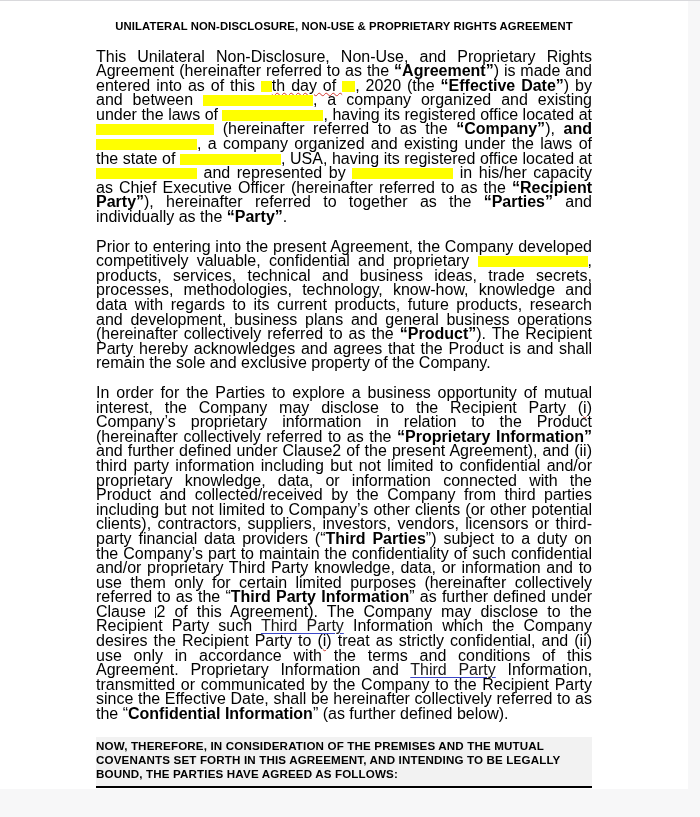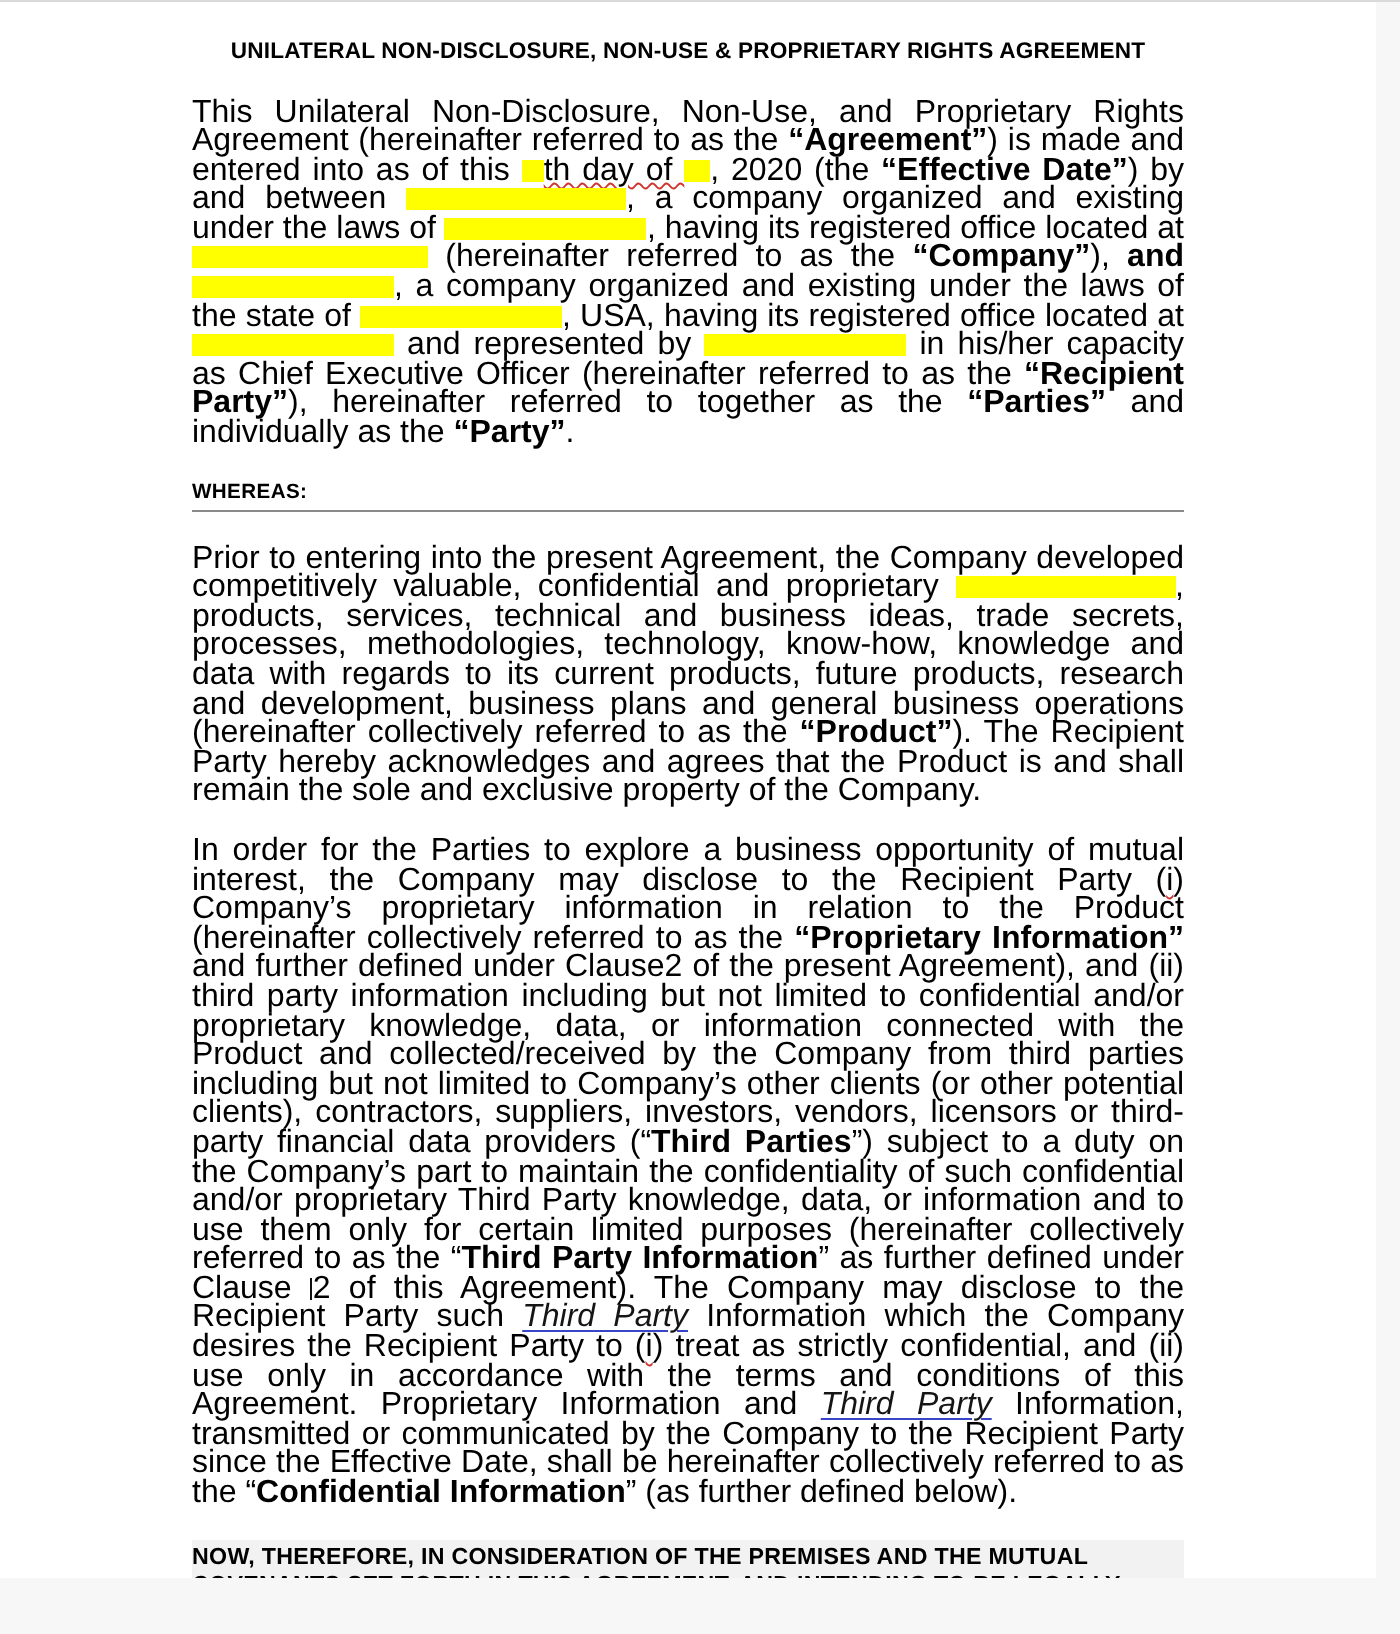--- a/index.html
+++ b/index.html
@@ -91,21 +91,20 @@
   .blank.b-med2  { width: 110px; }
   .blank.b-wide  { width: 118px; }
 
   
   .xref {
     color: #151515;
     text-decoration: underline;
     text-decoration-color: #3a46c8;
     text-decoration-thickness: 1px;
     text-underline-offset: 2px;
-    font-style: italic;
   }
 
   
   .squiggle {
     text-decoration: underline;
     text-decoration-style: wavy;
     text-decoration-color: #d0342c;
     text-decoration-thickness: 1px;
     text-underline-offset: 1px;
   }
@@ -190,21 +189,20 @@
   <div class="top-rule"></div>
 
   <div class="doc-viewport">
 
     <div class="page page-1">
 
       <h1 class="doc-title">UNILATERAL NON-DISCLOSURE, NON-USE &amp; PROPRIETARY RIGHTS AGREEMENT</h1>
 
       <p class="para"><span>This Unilateral Non-Disclosure, Non-Use, and Proprietary Rights Agreement (hereinafter referred to as the </span><b>“Agreement”</b><span>) is made and entered into as of this </span><span class="blank b-tiny"></span><span class="squiggle">th day of </span><span class="blank b-small"></span><span>, 2020 (the </span><b>“Effective Date”</b><span>) by and between </span><span class="blank b-med2"></span><span>, a company organized and existing under the laws of </span><span class="blank b-med"></span><span>, having its registered office located at </span><span class="blank b-wide"></span><span> (hereinafter referred to as the </span><b>“Company”</b><span>), </span><b>and</b><span> </span><span class="blank b-med"></span><span>, a company organized and existing under the laws of the state of </span><span class="blank b-med"></span><span>, USA, having its registered office located at </span><span class="blank b-med"></span><span> and represented by </span><span class="blank b-med"></span><span> in his/her capacity as Chief Executive Officer (hereinafter referred to as the </span><b>“Recipient Party”</b><span>), hereinafter referred to together as the </span><b>“Parties”</b><span> and individually as the </span><b>“Party”</b><span>.</span></p>
 
-      <div class="whereas">WHEREAS:</div>
 
       <p class="para"><span>Prior to entering into the present Agreement, the Company developed competitively valuable, confidential and proprietary </span><span class="blank b-med2"></span><span>, products, services, technical and business ideas, trade secrets, processes, methodologies, technology, know-how, knowledge and data with regards to its current products, future products, research and development, business plans and general business operations (hereinafter collectively referred to as the </span><b>“Product”</b><span>). The Recipient Party hereby acknowledges and agrees that the Product is and shall remain the sole and exclusive property of the Company.</span></p>
 
       <p class="para"><span>In order for the Parties to explore a business opportunity of mutual interest, the Company may disclose to the Recipient Party (</span><span class="squiggle">i</span><span>) Company’s proprietary information in relation to the Product (hereinafter collectively referred to as the </span><b>“Proprietary Information”</b><span> and further defined under Clause2 of the present Agreement), and (ii) third party information including but not limited to confidential and/or proprietary knowledge, data, or information connected with the Product and collected/received by the Company from third parties including but not limited to Company’s other clients (or other potential clients), contractors, suppliers, investors, vendors, licensors or third-party financial data providers (“</span><b>Third Parties</b><span>”) subject to a duty on the Company’s part to maintain the confidentiality of such confidential and/or proprietary Third Party knowledge, data, or information and to use them only for certain limited purposes (hereinafter collectively referred to as the “</span><b>Third Party Information</b><span>” as further defined under Clause </span><span class="caret"></span><span>2</span><span> of this Agreement). The Company may disclose to the Recipient Party such </span><span class="xref">Third Party</span><span> Information which the Company desires the Recipient Party to (</span><span class="squiggle">i</span><span>) treat as strictly confidential, and (ii) use only in accordance with the terms and conditions of this Agreement. Proprietary Information and </span><span class="xref">Third Party</span><span> Information, transmitted or communicated by the Company to the Recipient Party since the Effective Date, shall be hereinafter collectively referred to as the “</span><b>Confidential Information</b><span>” (as further defined below).</span></p>
 
       <div class="therefore"><span class="sc">NOW, THEREFORE, IN CONSIDERATION OF THE PREMISES AND THE MUTUAL COVENANTS SET FORTH IN THIS AGREEMENT, AND INTENDING TO BE LEGALLY BOUND, THE PARTIES HAVE AGREED AS FOLLOWS:</span></div>
 
       <h2 class="clause-heading">CLAUSE 1 – PURPOSE AND SCOPE OF THE AGREEMENT</h2>
 
     </div>

